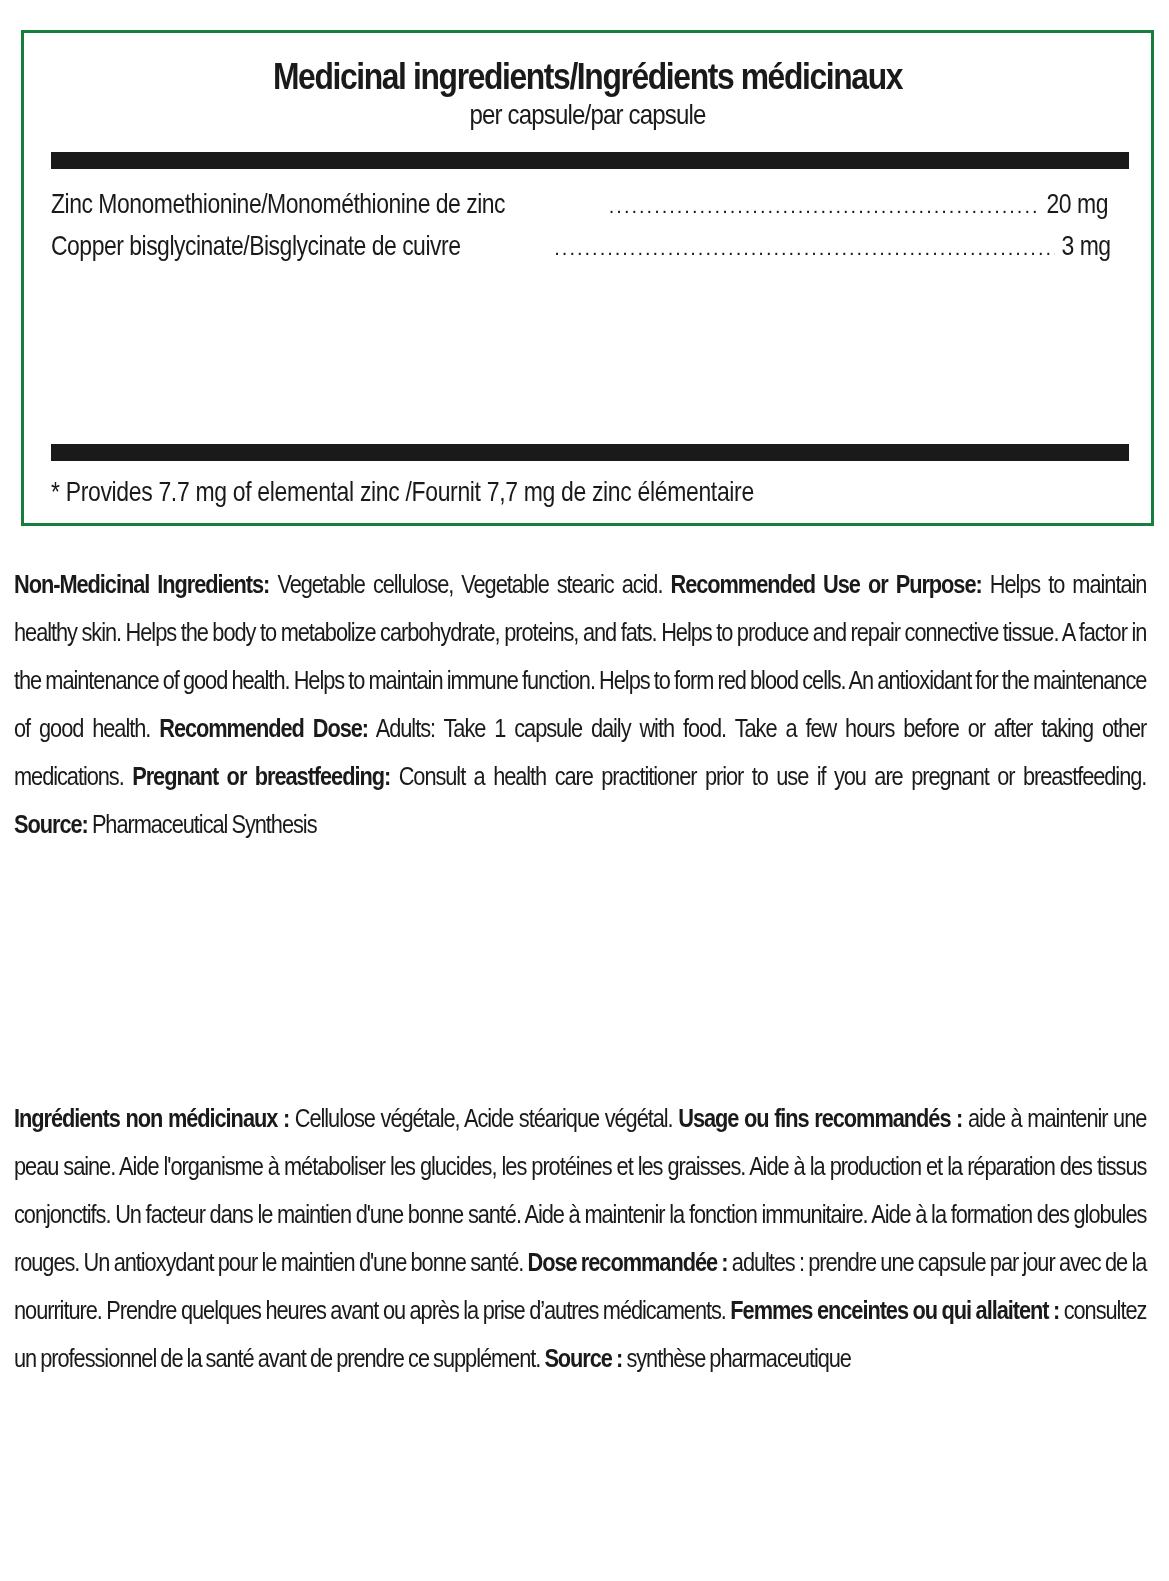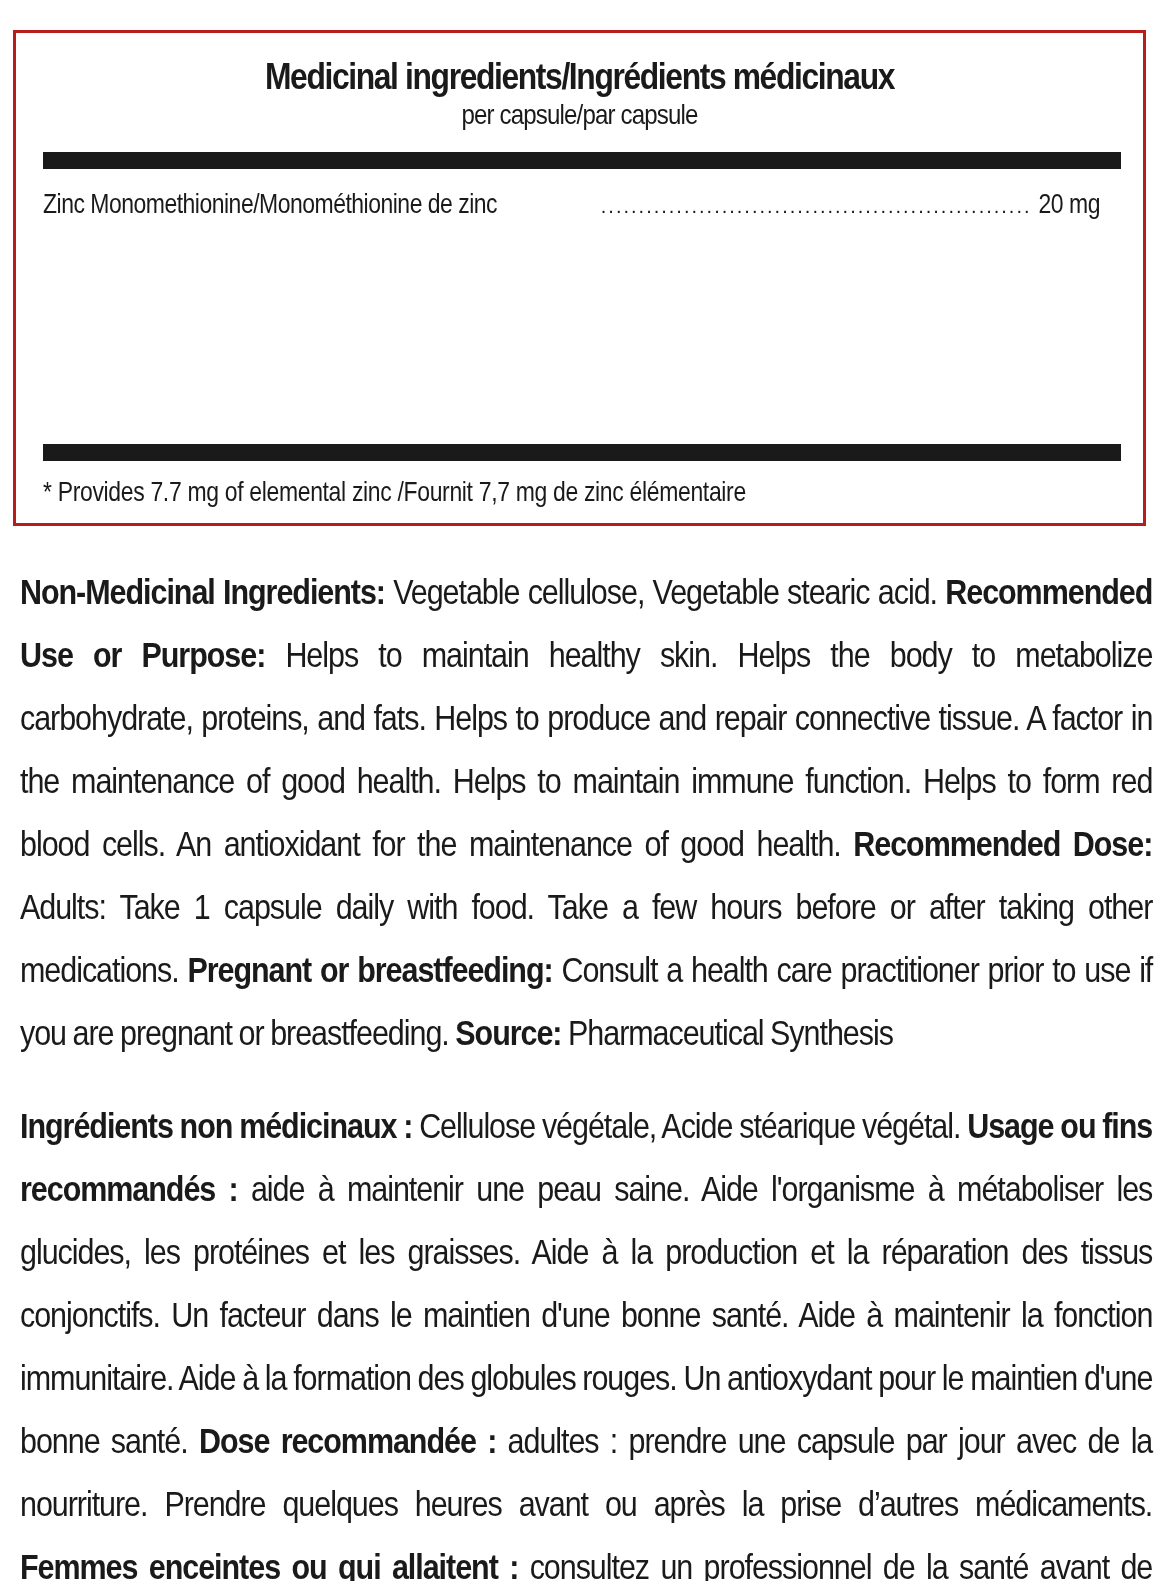--- a/index.html
+++ b/index.html
@@ -1,34 +1,34 @@
 <!DOCTYPE html>
 <html><head>
   <meta charset="utf-8">
   <style>
     html, body { margin: 0; padding: 0; background: #ffffff; }
     body { width: 1169px; height: 1581px; position: relative; overflow: hidden; color: #1a1a1a; font-family: "Liberation Sans", sans-serif; }
-    .box { position: absolute; left: 13px; top: 30px; width: 1127px; height: 490px; border: 3px solid #b91c1c; box-sizing: content-box; }
+    .box { position: absolute; left: 21px; top: 30px; width: 1127px; height: 490px; border: 3px solid #15803d; box-sizing: content-box; }
     .title { position: absolute; left: 0; right: 0; top: 24px; text-align: center; font-weight: bold; font-size: 37px; line-height: 40px; letter-spacing: -1.6px; transform: scaleX(0.86); transform-origin: center; }
     .subtitle { position: absolute; left: 0; right: 0; top: 66px; text-align: center; font-size: 28px; line-height: 32px; letter-spacing: -1px; transform: scaleX(0.86); transform-origin: center; }
     .bar { position: absolute; left: 27px; width: 1078px; height: 17px; background: #1a1a1a; }
     .bar.top { top: 119px; }
     .bar.bottom { top: 411px; }
     .rows { position: absolute; left: 27px; top: 150px; width: 1072px; }
     .row { position: relative; height: 42px; font-size: 28px; line-height: 42px; white-space: nowrap; overflow: hidden; }
     .row .cond { display: inline-block; transform: scaleX(0.82); transform-origin: left center; letter-spacing: -0.6px; }
     .lead { position: absolute; left: 0; right: 0; top: 0; display: flex; align-items: baseline; }
     .lead .name { flex: none; background: #fff; padding-right: 4px; }
     .lead .dots { flex: 1; overflow: hidden; white-space: nowrap; letter-spacing: 2px; font-size: 20px; line-height: 42px; color: #1a1a1a; }
     .lead .dots::after { content: "......................................................................................................................................................................................................................................"; }
     .lead .amt { flex: none; text-align: right; padding-left: 8px; background: #fff; }
     .logo { display: inline-block; font-family: "Liberation Serif", serif; font-size: 28px; margin-left: 14px; letter-spacing: 0; }
     .logo sup { font-size: 10px; vertical-align: 10px; }
     .footnote { position: absolute; left: 27px; top: 442px; font-size: 28px; line-height: 34px; white-space: nowrap; transform: scaleX(0.82); transform-origin: left center; letter-spacing: -0.4px; }
-    .para { position: absolute; left: 20px; width: 1132px; font-size: 35px; line-height: 63px; text-align: justify; text-align-last: left; letter-spacing: -1.2px; word-spacing: -1px; }
+    .para { position: absolute; left: 14px; width: 1132px; font-size: 25px; line-height: 48px; text-align: justify; text-align-last: left; letter-spacing: -1.2px; word-spacing: -1px; }
     .para .inner { display: block; width: 1300px; transform: scaleX(0.871); transform-origin: left top; }
     .para b { font-weight: bold; }
     .en { top: 560px; }
     .fr { top: 1046px; margin-top: 48px; }
   </style>
 </head>
 <body>
 
 <div class="box">
   <div class="title">Medicinal ingredients/Ingrédients médicinaux</div>
@@ -37,20 +37,27 @@
 
   <div class="rows">
 
     <div class="row">
       <div class="lead">
         <span class="name cond">Zinc Monomethionine/Monométhionine de zinc</span>
         <span class="dots"></span>
         <span class="amt cond">20 mg</span>
       </div>
     </div>
+    <div class="row">
+      <div class="lead">
+        <span class="name cond">Copper bisglycinate/Bisglycinate de cuivre</span>
+        <span class="dots"></span>
+        <span class="amt cond">3 mg</span>
+      </div>
+    </div>
   </div>
 
   <div class="bar bottom"></div>
   <div class="footnote">* Provides 7.7 mg of elemental zinc /Fournit 7,7 mg de zinc élémentaire</div>
 </div>
 
 <div class="para en">
   <span class="inner">
     <b>Non-Medicinal Ingredients:</b><span> Vegetable cellulose, Vegetable stearic acid. </span><b>Recommended Use or Purpose:</b><span> Helps to maintain healthy skin. Helps the body to metabolize carbohydrate, proteins, and fats. Helps to produce and repair connective tissue. A factor in the maintenance of good health. Helps to maintain immune function. Helps to form red blood cells. An antioxidant for the maintenance of good health.  </span><b>Recommended Dose:</b><span> Adults: Take 1 capsule daily with food. Take a few hours before or after taking other medications.  </span><b>Pregnant or breastfeeding:</b><span> Consult a health care practitioner prior to use  if you are pregnant or breastfeeding. </span><b>Source:</b><span> Pharmaceutical Synthesis</span>
   </span>

